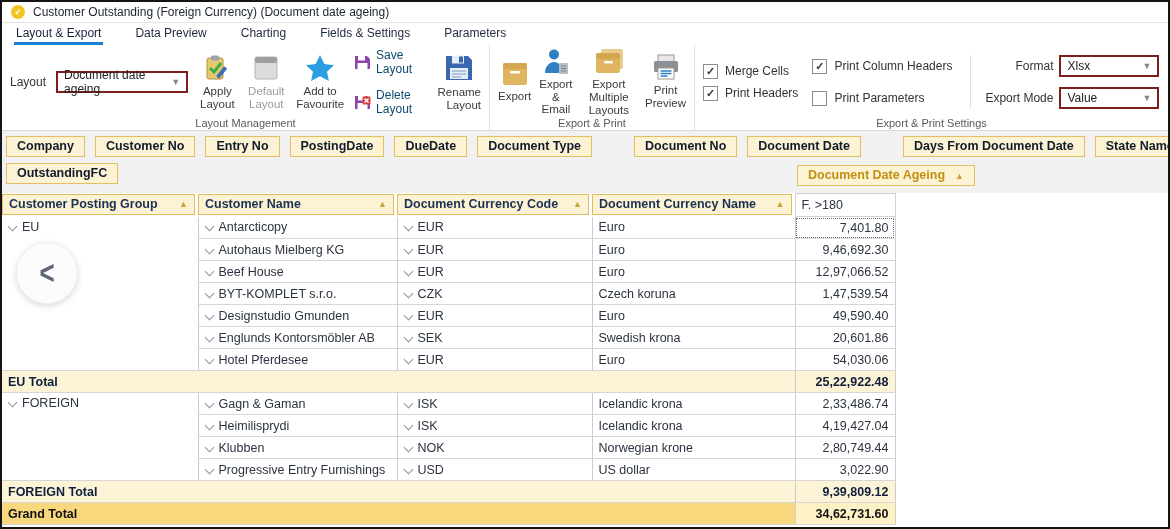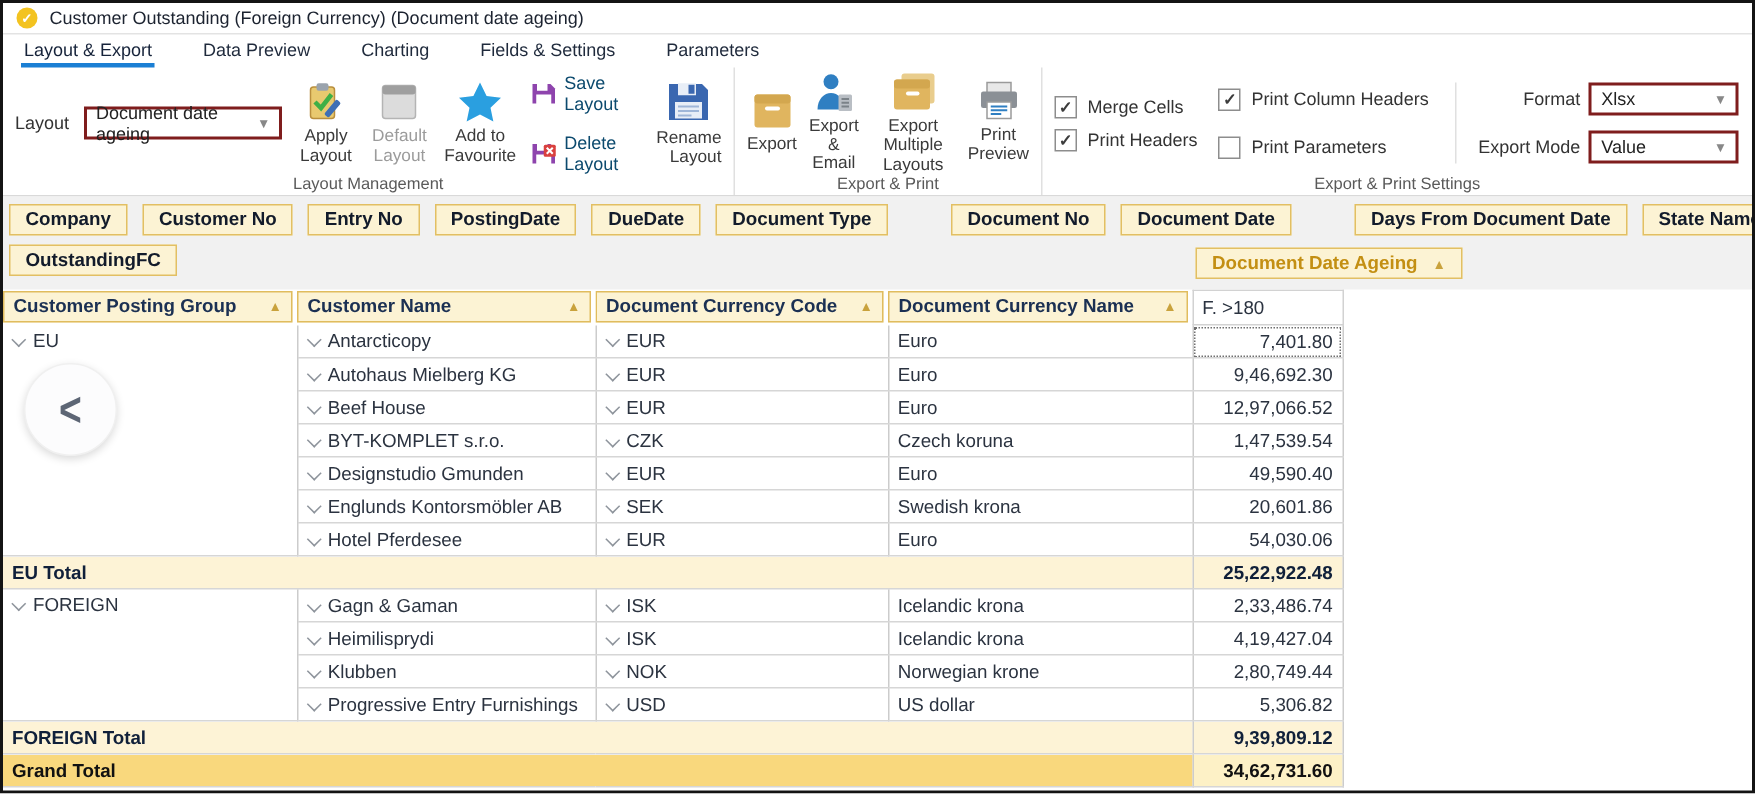--- a/index.html
+++ b/index.html
@@ -382,21 +382,21 @@
     <tr>
       <td class="dcell"><span class="chev"></span><span>Klubben</span></td>
       <td class="dcell"><span class="chev"></span><span>NOK</span></td>
       <td class="dcell">Norwegian krone</td>
       <td class="dcell vcell">2,80,749.44</td>
     </tr>
     <tr>
       <td class="dcell"><span class="chev"></span><span>Progressive Entry Furnishings</span></td>
       <td class="dcell"><span class="chev"></span><span>USD</span></td>
       <td class="dcell">US dollar</td>
-      <td class="dcell vcell">5,306.82</td>
+      <td class="dcell vcell">3,022.90</td>
     </tr>
     <tr class="total">
       <td class="dcell" colspan="4">FOREIGN Total</td>
       <td class="dcell vcell">9,39,809.12</td>
     </tr>
     <tr class="grand">
       <td class="dcell" colspan="4">Grand Total</td>
       <td class="dcell vcell">34,62,731.60</td>
     </tr>
   </tbody>

